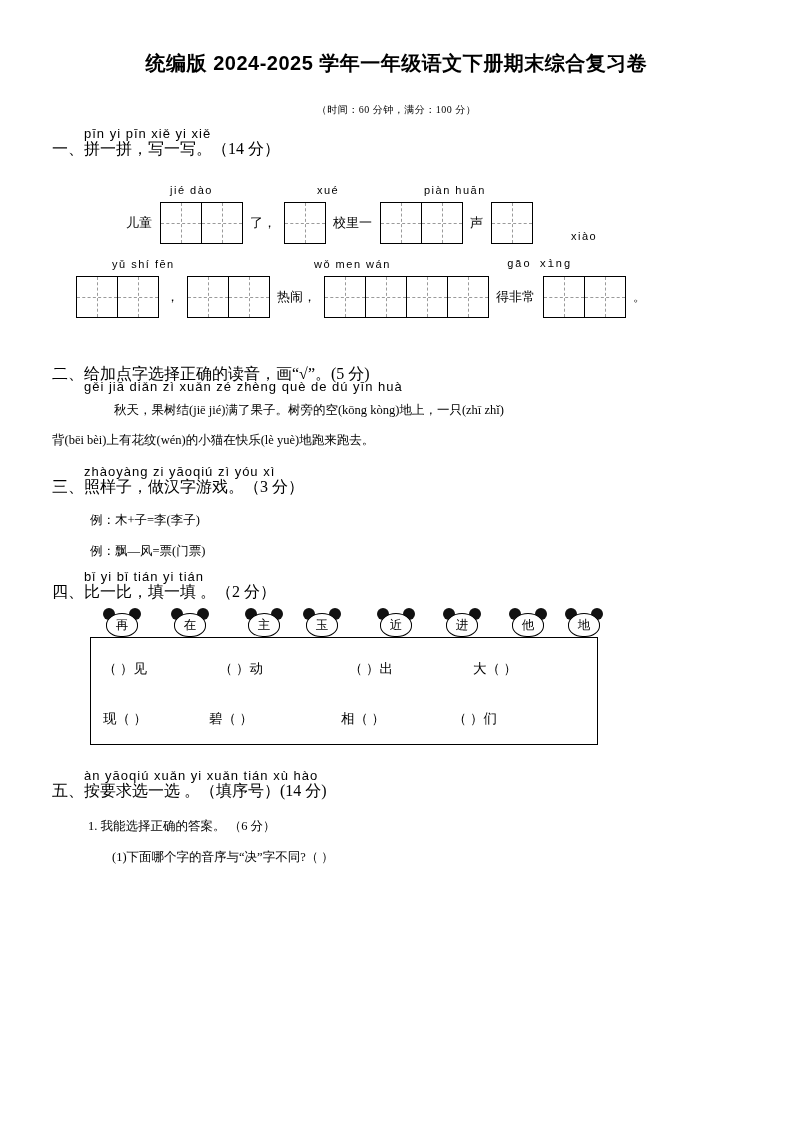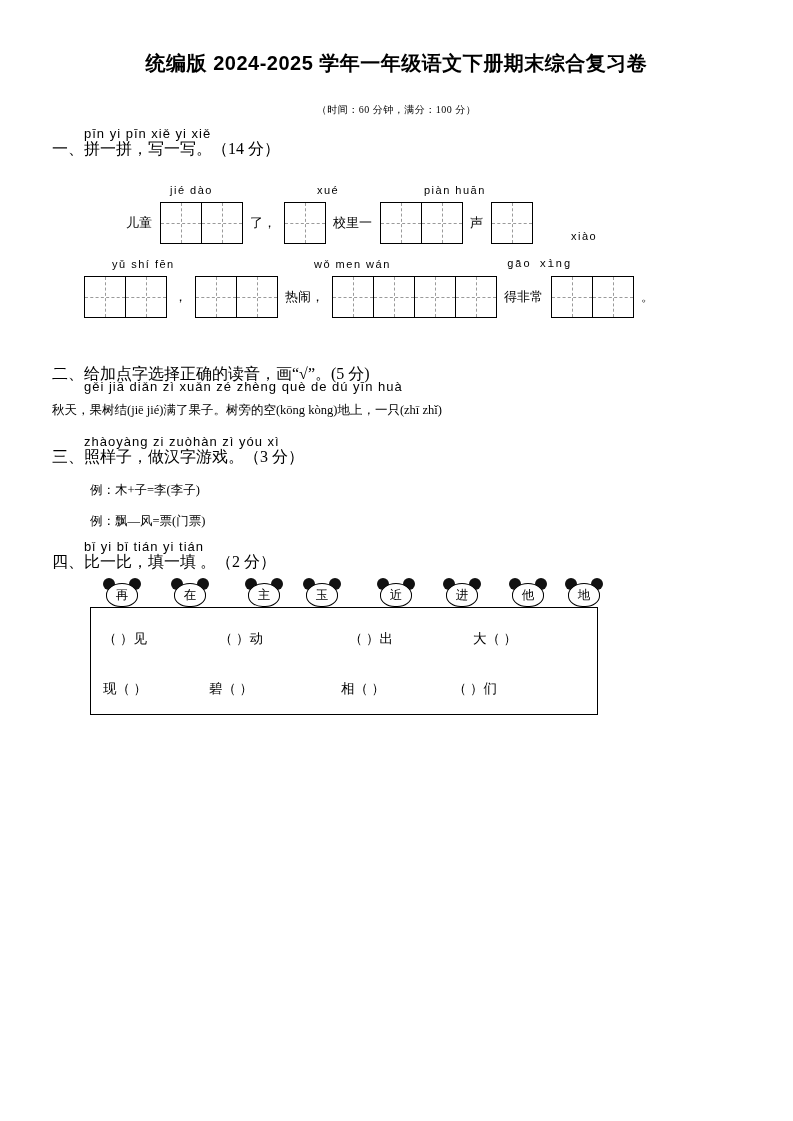--- a/index.html
+++ b/index.html
@@ -121,21 +121,21 @@
     vertical-align: middle;
     padding: 0 4px;
   }
 
   
   .ex2-body {
     font-size: 12.5px;
     line-height: 30px;
     margin-top: 10px;
   }
-  .ex2-line1 { }
+  .ex2-line1 { margin-left: 62px; }
   .ex2-line2 { margin-left: 0px; }
 
   
   .ex3-body { font-size: 12.5px; }
   .ex3-body .ln { margin: 14px 0 0 38px; }
   .ex3-body .ln2 { margin: 16px 0 0 22px; }
 
   
   .ex4-wrap { position: relative; margin-top: 6px; height: 150px; }
   .bear {
@@ -228,21 +228,21 @@
         <span class="inline-txt">声</span>
         <span class="grid-pair">
           <span class="grid-box"></span>
         </span>
       </div>
 
       <span class="cap" style="left:60px; top:88px;">yǔ    shí    fēn</span>
       <span class="cap" style="left:262px; top:88px;">wǒ men    wán</span>
       <span class="cap" style="left:455px; top:88px;font-family:Liberation Mono, monospace;">gāo xìng</span>
 
-      <div class="row-line" style="left:32px; top:106px;">
+      <div class="row-line" style="left:24px; top:106px;">
         <span class="grid-pair">
           <span class="grid-box"></span><span class="grid-box"></span>
         </span>
         <span class="inline-txt">，</span>
         <span class="grid-pair">
           <span class="grid-box"></span><span class="grid-box"></span>
         </span>
         <span class="inline-txt">热闹，</span>
         <span class="grid-pair">
           <span class="grid-box"></span><span class="grid-box"></span><span class="grid-box"></span><span class="grid-box"></span>
@@ -256,26 +256,27 @@
     </div>
   </div>
 
   <div class="section" style="margin-top:-18px;">
     <div class="sec-head">
       <span class="pinyin-over" style="left:32px; top:-13px;margin-top:28px;">gěi jiā diǎn zì xuǎn zé zhèng què de dú yīn huà</span>
       <span class="sec-num">二、</span><span class="sec-text">给加点字选择正确的读音，画“√”。(5 分)</span>
     </div>
     <div class="ex2-body">
       <div class="ex2-line1">秋天，果树结(jiē   jié)满了果子。树旁的空(kōng  kòng)地上，一只(zhī   zhǐ)</div>
+      <div class="ex2-line2">背(bēi  bèi)上有花纹(wén)的小猫在快乐(lè  yuè)地跑来跑去。</div>
     </div>
   </div>
 
   <div class="section" style="margin-top:2px;">
     <div class="sec-head">
-      <span class="pinyin-over" style="left:32px; top:-13px;">zhàoyàng zi    zuòhàn zì yóu xì</span>
+      <span class="pinyin-over" style="left:32px; top:-13px;">zhàoyàng zi    yāoqiú zì yóu xì</span>
       <span class="sec-num">三、</span><span class="sec-text">照样子，做汉字游戏。（3 分）</span>
     </div>
     <div class="ex3-body">
       <div class="ln">例：木+子=李(李子)</div>
       <div class="ln">例：飘—风=票(门票)</div>
     </div>
   </div>
 
   <div class="section" style="margin-top:4px;">
     <div class="sec-head">
@@ -344,14 +345,24 @@
         <div class="ex4-row" style="top:72px;">
           <span class="ex4-cell" style="left:12px;">现（      ）</span>
           <span class="ex4-cell" style="left:118px;">碧（      ）</span>
           <span class="ex4-cell" style="left:250px;">相（      ）</span>
           <span class="ex4-cell" style="left:362px;">（      ）们</span>
         </div>
       </div>
     </div>
   </div>
 
+  <div class="section" style="margin-top:12px;">
+    <div class="sec-head">
+      <span class="pinyin-over" style="left:32px; top:-13px;">àn yāoqiú  xuǎn  yi  xuǎn      tián xù hào</span>
+      <span class="sec-num">五、</span><span class="sec-text">按要求选一选 。（填序号）(14 分)</span>
+    </div>
+    <div class="ex5-body">
+      <div class="q">1. 我能选择正确的答案。 （6 分）</div>
+      <div class="sub">(1)下面哪个字的音序与“决”字不同?（        ）</div>
+    </div>
+  </div>
 
 </div>
 
 </body></html>

